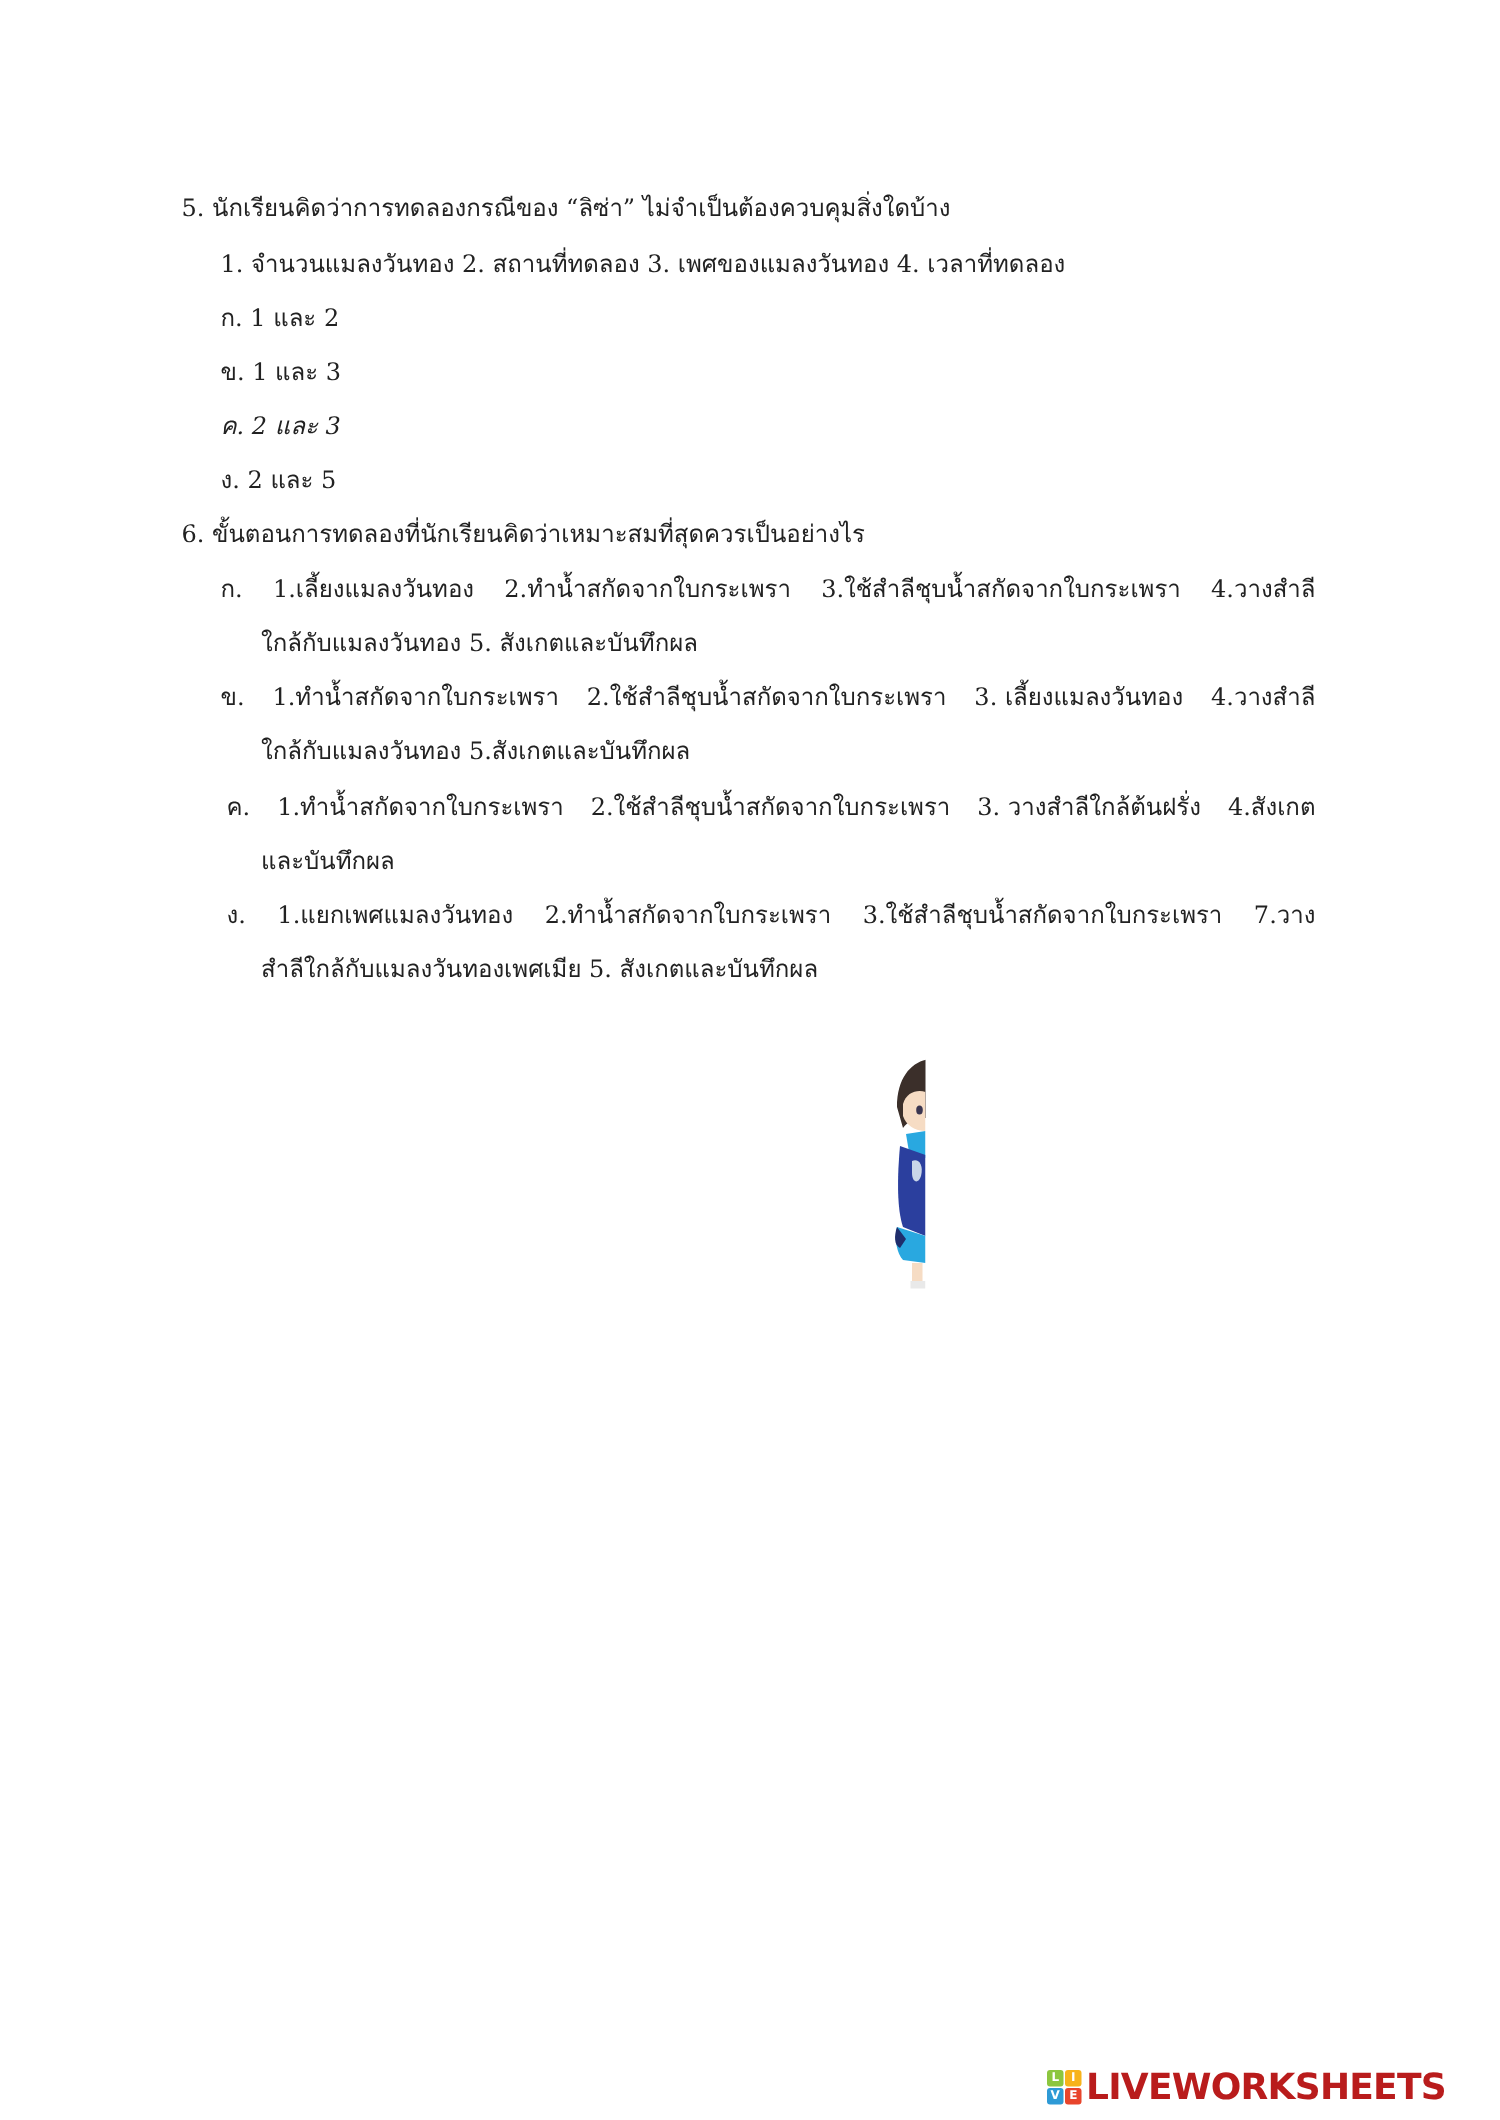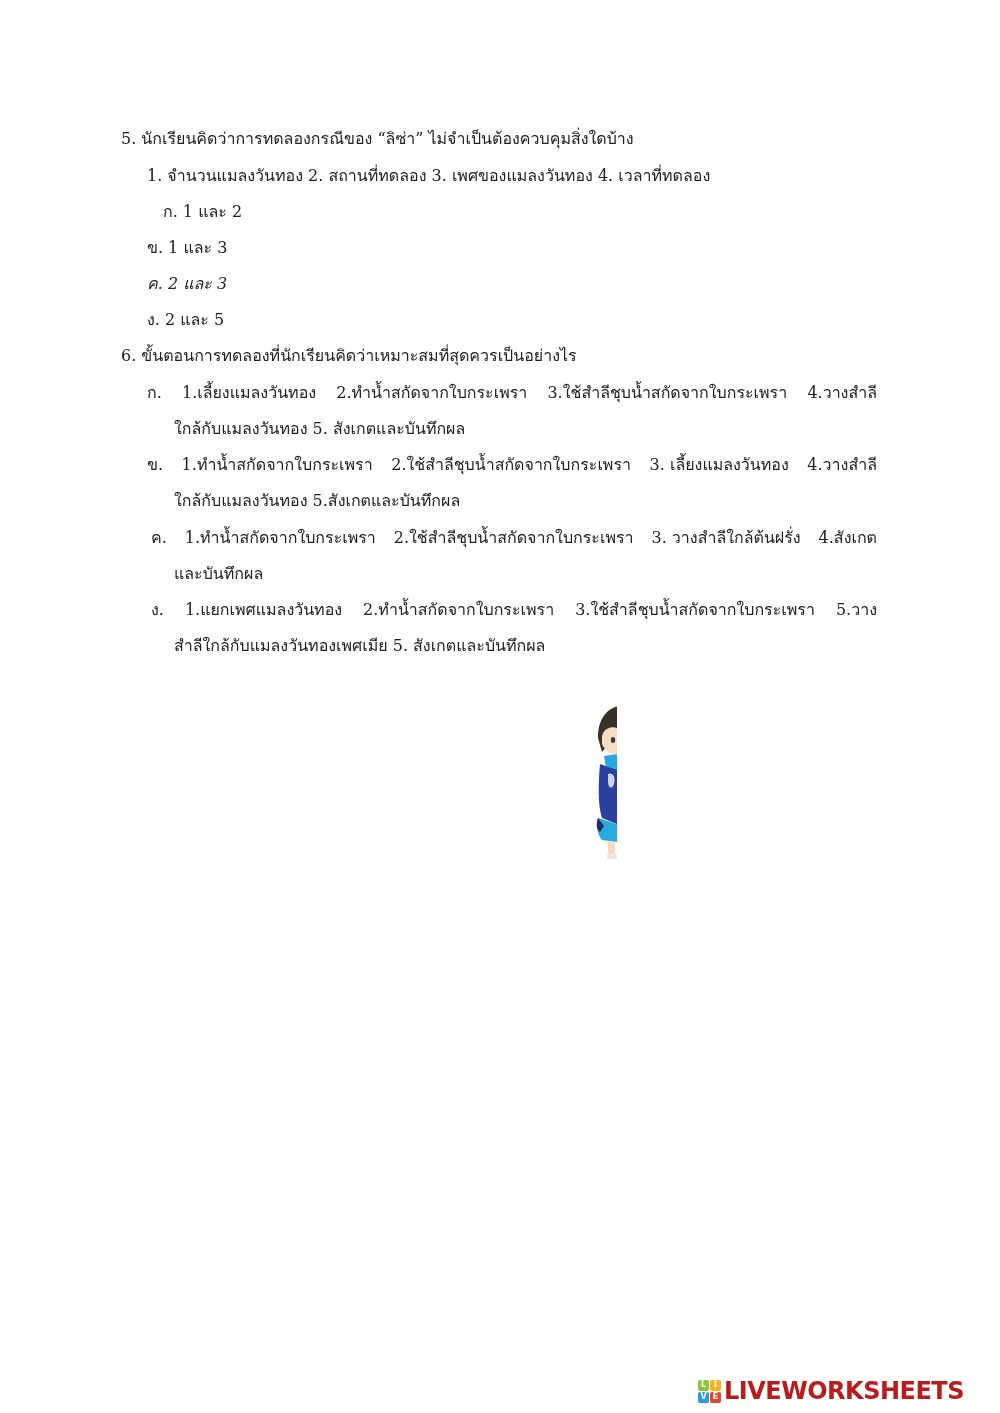--- a/index.html
+++ b/index.html
@@ -71,21 +71,21 @@
       letter-spacing: -0.5px;
       color: #b91c1c;
       line-height: 1;
     }
   </style>
 </head>
 <body>
 
 <div class="line q-title" style="top:128px;">5. นักเรียนคิดว่าการทดลองกรณีของ “ลิซ่า” ไม่จำเป็นต้องควบคุมสิ่งใดบ้าง</div>
 <div class="line q5-items" style="top:165px;">1. จำนวนแมลงวันทอง  2. สถานที่ทดลอง   3. เพศของแมลงวันทอง    4. เวลาที่ทดลอง</div>
-<div class="line opt" style="top:201px;margin-left:16px;">ก. 1 และ 2</div>
+<div class="line opt" style="top:201px;">ก. 1 และ 2</div>
 <div class="line opt" style="top:237px;">ข. 1 และ 3</div>
 <div class="line opt" style="top:273px;font-style:italic;">ค. 2 และ 3</div>
 <div class="line opt" style="top:309px;">ง. 2 และ 5</div>
 
 <div class="line q-title" style="top:345px;">6. ขั้นตอนการทดลองที่นักเรียนคิดว่าเหมาะสมที่สุดควรเป็นอย่างไร</div>
 
 <div>
   <div class="line opt justify-line" style="top:382px;">
     <span>ก.</span>
     <span>1.เลี้ยงแมลงวันทอง</span>
@@ -117,21 +117,21 @@
   </div>
   <div class="line opt-cont" style="top:563px;">และบันทึกผล</div>
 </div>
 
 <div>
   <div class="line opt justify-line" style="top:599px; left:151px; width:726px;">
     <span>ง.</span>
     <span>1.แยกเพศแมลงวันทอง</span>
     <span>2.ทำน้ำสกัดจากใบกระเพรา</span>
     <span>3.ใช้สำลีชุบน้ำสกัดจากใบกระเพรา</span>
-    <span>5.วาง</span>
+    <span>7.วาง</span>
   </div>
   <div class="line opt-cont" style="top:635px;text-align:center;">สำลีใกล้กับแมลงวันทองเพศเมีย   5. สังเกตและบันทึกผล</div>
 </div>
 
 <div class="char-wrap">
   <svg width="42" height="156" viewBox="0 0 42 156">
 
     <path d="M2 32 C2 10 14 0 26 0 L26 40 C18 38 10 40 6 46 Z" fill="#3b2f2a"></path>
 
     <path d="M6 30 C8 22 16 20 21 22 L21 48 C14 48 8 44 6 38 Z" fill="#f6dcc4"></path>

